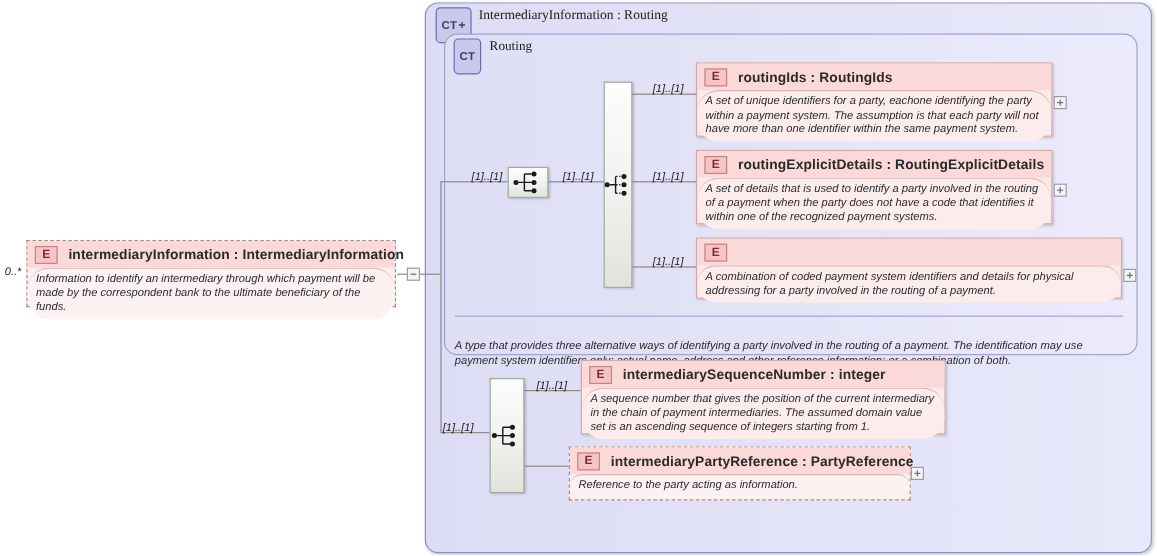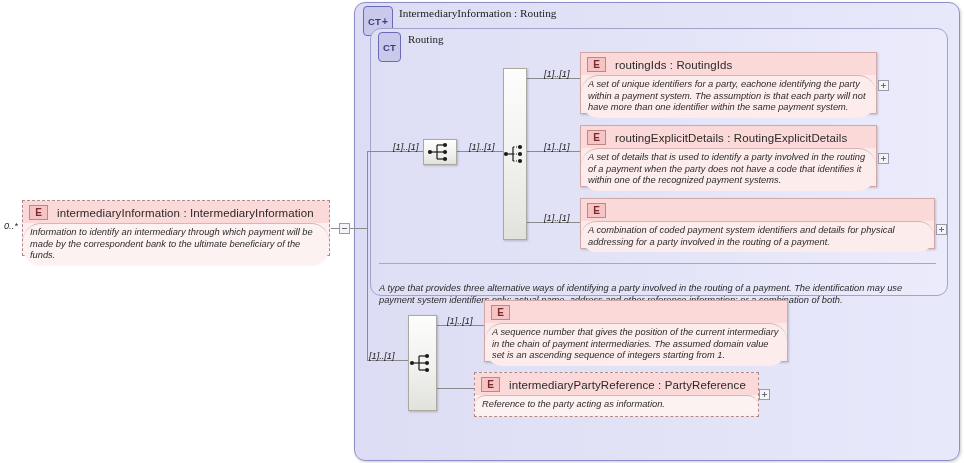--- a/index.html
+++ b/index.html
@@ -43,21 +43,21 @@
     font-size: 10px;
     font-weight: bold;
     color: #7a2a2a;
     background: #f6c4c4;
     border: 1px solid #c08585;
     margin-right: 9px;
     flex: none;
   }
   .etitle {
     font-size: 11.5px;
-    font-weight: normal;
+    font-weight: bold;
     color: #2a2a2a;
     white-space: nowrap;
     letter-spacing: 0.1px;
   }
   .ebody {
     border-top: 1px solid #d8b6b6;
     background: #fcecec;
     padding: 3px 7px 4px 7px;
     font-size: 9.3px;
     font-style: italic;
@@ -286,20 +286,21 @@
     <div class="ehead">
       <span class="badge-e">E</span>
     </div>
     <div class="ebody">A combination of coded payment system identifiers and details for physical addressing for a party involved in the routing of a payment.</div>
   </div>
   <div class="toggle plus" style="left:936px; top:224px;"></div>
 
   <div class="ebox" style="left:484px; top:300px; width:304px; height:62px;">
     <div class="ehead">
       <span class="badge-e">E</span>
+      <span class="etitle">intermediarySequenceNumber : integer</span>
     </div>
     <div class="ebody">A sequence number that gives the position of the current intermediary in the chain of payment intermediaries. The assumed domain value set is an ascending sequence of integers starting from 1.</div>
   </div>
 
   <div class="ebox dashed" style="left:474px; top:372px; width:285px; height:45px;">
     <div class="ehead">
       <span class="badge-e">E</span>
       <span class="etitle">intermediaryPartyReference : PartyReference</span>
     </div>
     <div class="ebody">Reference to the party acting as information.</div>

